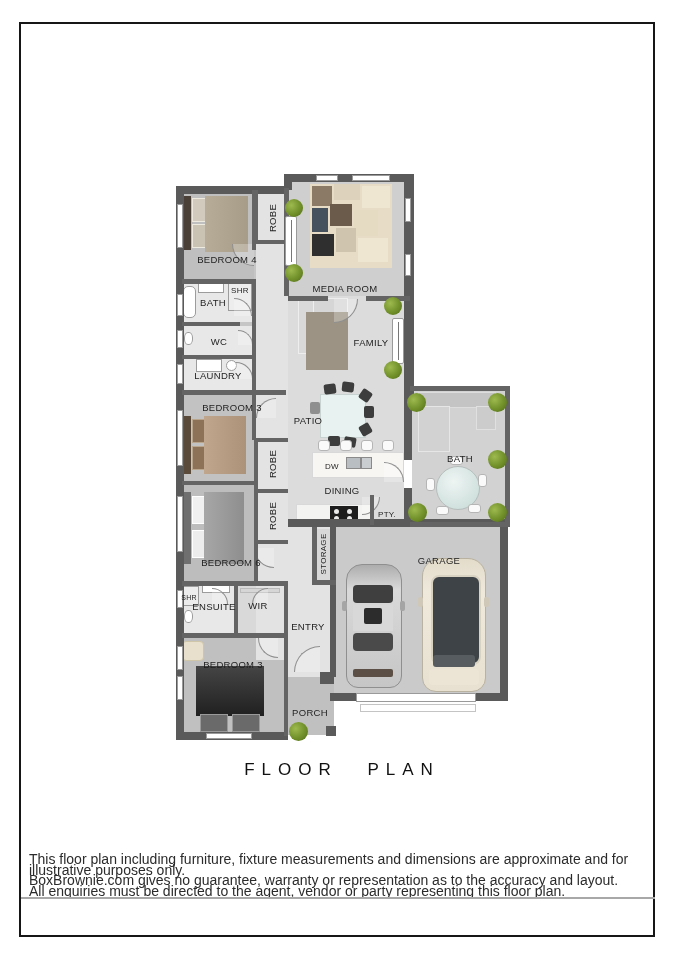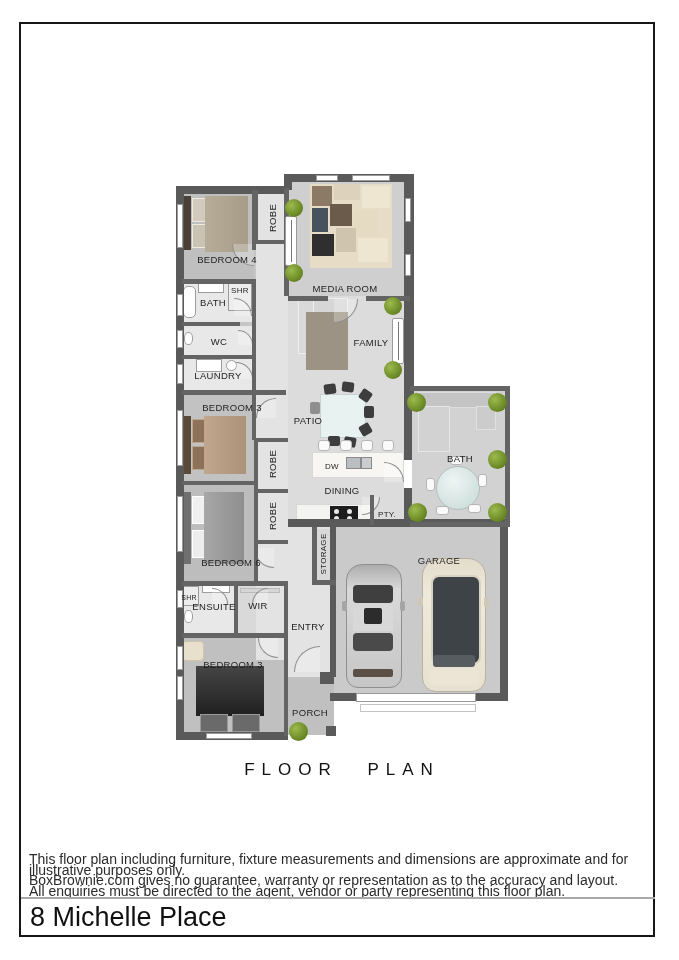--- a/index.html
+++ b/index.html
@@ -304,15 +304,14 @@
 
   <div class="plan-title">FLOOR PLAN</div>
 
   <div class="disclaimer">
     <div>This floor plan including furniture, fixture measurements and dimensions are approximate and for illustrative purposes only.</div>
     <div>BoxBrownie.com gives no guarantee, warranty or representation as to the accuracy and layout.</div>
     <div>All enquiries must be directed to the agent, vendor or party representing this floor plan.</div>
   </div>
 
   <div class="divider"></div>
-  <div class="address">8 Michelle Place</div>
 
 </div>
 
 </body></html>

